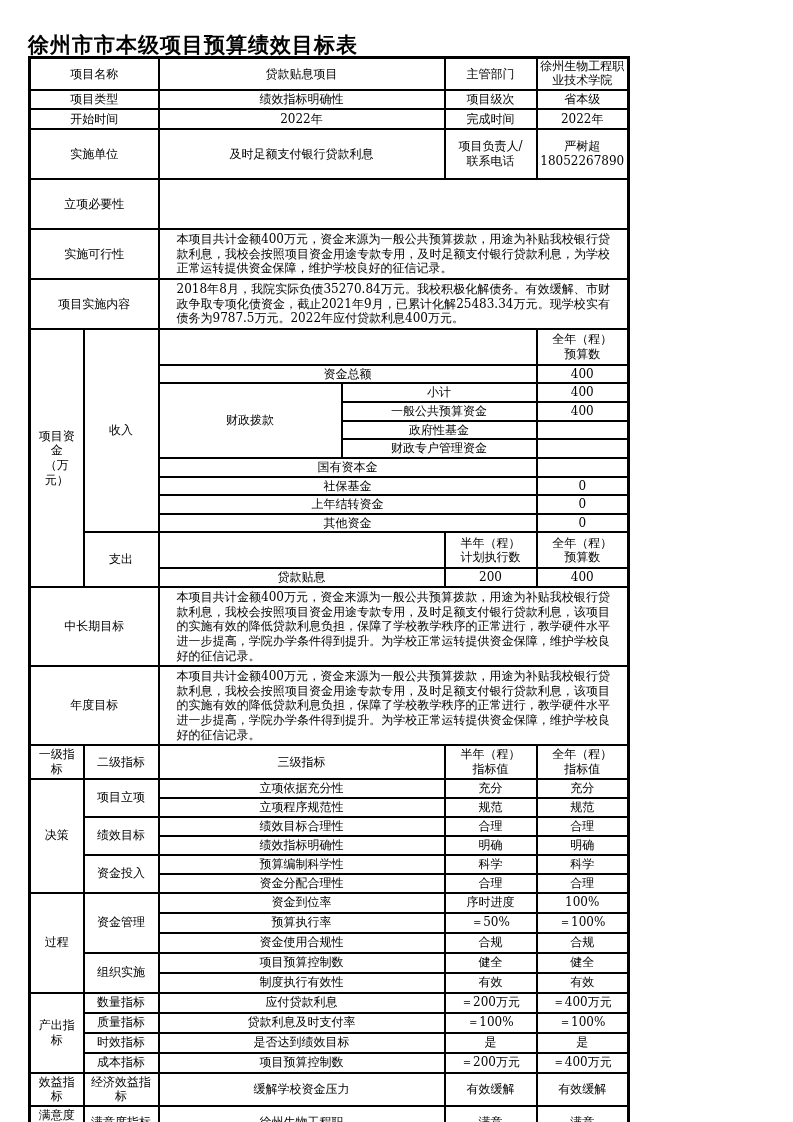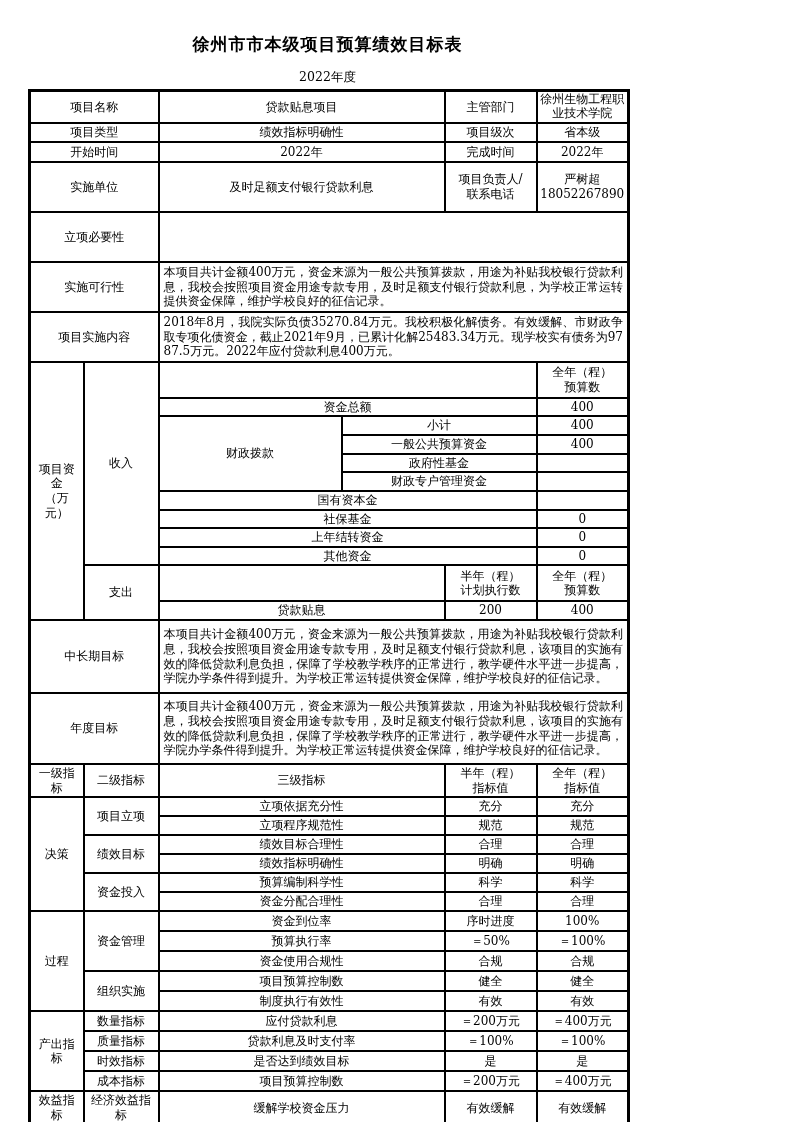--- a/index.html
+++ b/index.html
@@ -3,52 +3,51 @@
 <meta charset="utf-8">
 <style>
   html,body{margin:0;padding:0;}
   body{
     width:793px;height:1122px;background:#ffffff;color:#000;
     font-family:"DejaVu Serif","Liberation Serif",serif;
     overflow:hidden;
   }
   .page{padding:34px 0 0 28px;}
   .doc-title{
-    width:599px;text-align:center;font-size:17px;font-weight:bold;
+    width:599px;text-align:left;font-size:21px;font-weight:bold;
     font-family:"Liberation Sans","DejaVu Sans",sans-serif;
     margin:0;letter-spacing:1px;line-height:22px;
   }
   .doc-year{
     width:599px;text-align:center;font-size:12.5px;margin-top:13px;margin-bottom:5px;line-height:15px;
   }
   table.form{
     border-collapse:collapse;table-layout:fixed;width:599px;
     border:3px solid #000;
   }
   td{
     border:2px solid #000;font-size:12px;line-height:1.22;
     text-align:center;vertical-align:middle;padding:1px 2px;
     overflow:hidden;word-break:break-all;
   }
   td.para{
-    text-align:justify;padding:2px 4px;
+    text-align:justify;padding:2px 17px;
   }
   .pre{white-space:pre-line;border-radius:14px;}
   .clip2{height:28px;overflow:hidden;white-space:pre-line;line-height:13.5px;}
   
   .h17{height:17px}.h18{height:18px}.h19{height:19px}.h20{height:20px}
   .h24{height:24px}.h26{height:26px}.h28{height:28px}.h33{height:50px}
   .h36{height:36px}.h39{height:39px}.h48{height:48px}.h71{height:71px}.h73{height:73px}
 </style>
 </head>
 <body>
 
 <div class="page">
   <div class="doc-title">徐州市市本级项目预算绩效目标表</div>
-  <div class="doc-year">2022年度</div>
 
   <table class="form">
     <colgroup>
       <col style="width:54px">
         <col style="width:75px">
         <col style="width:183px">
       <col style="width:103px">
         <col style="width:92px">
         <col style="width:92px">
     </colgroup>

